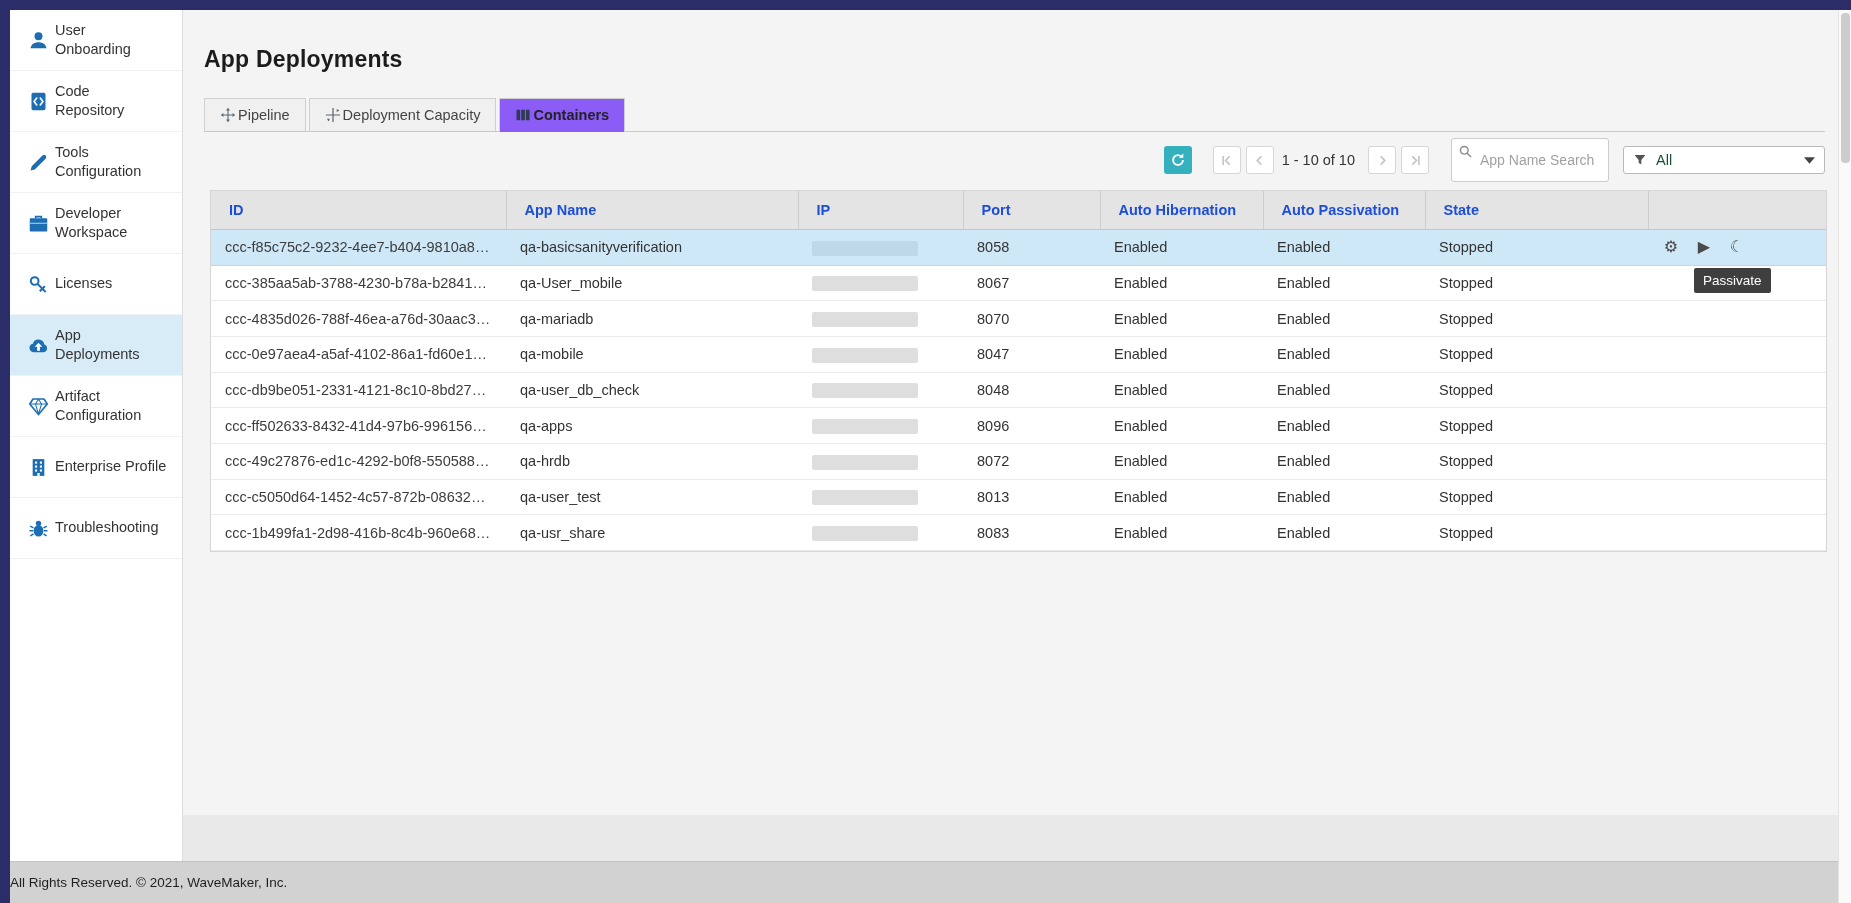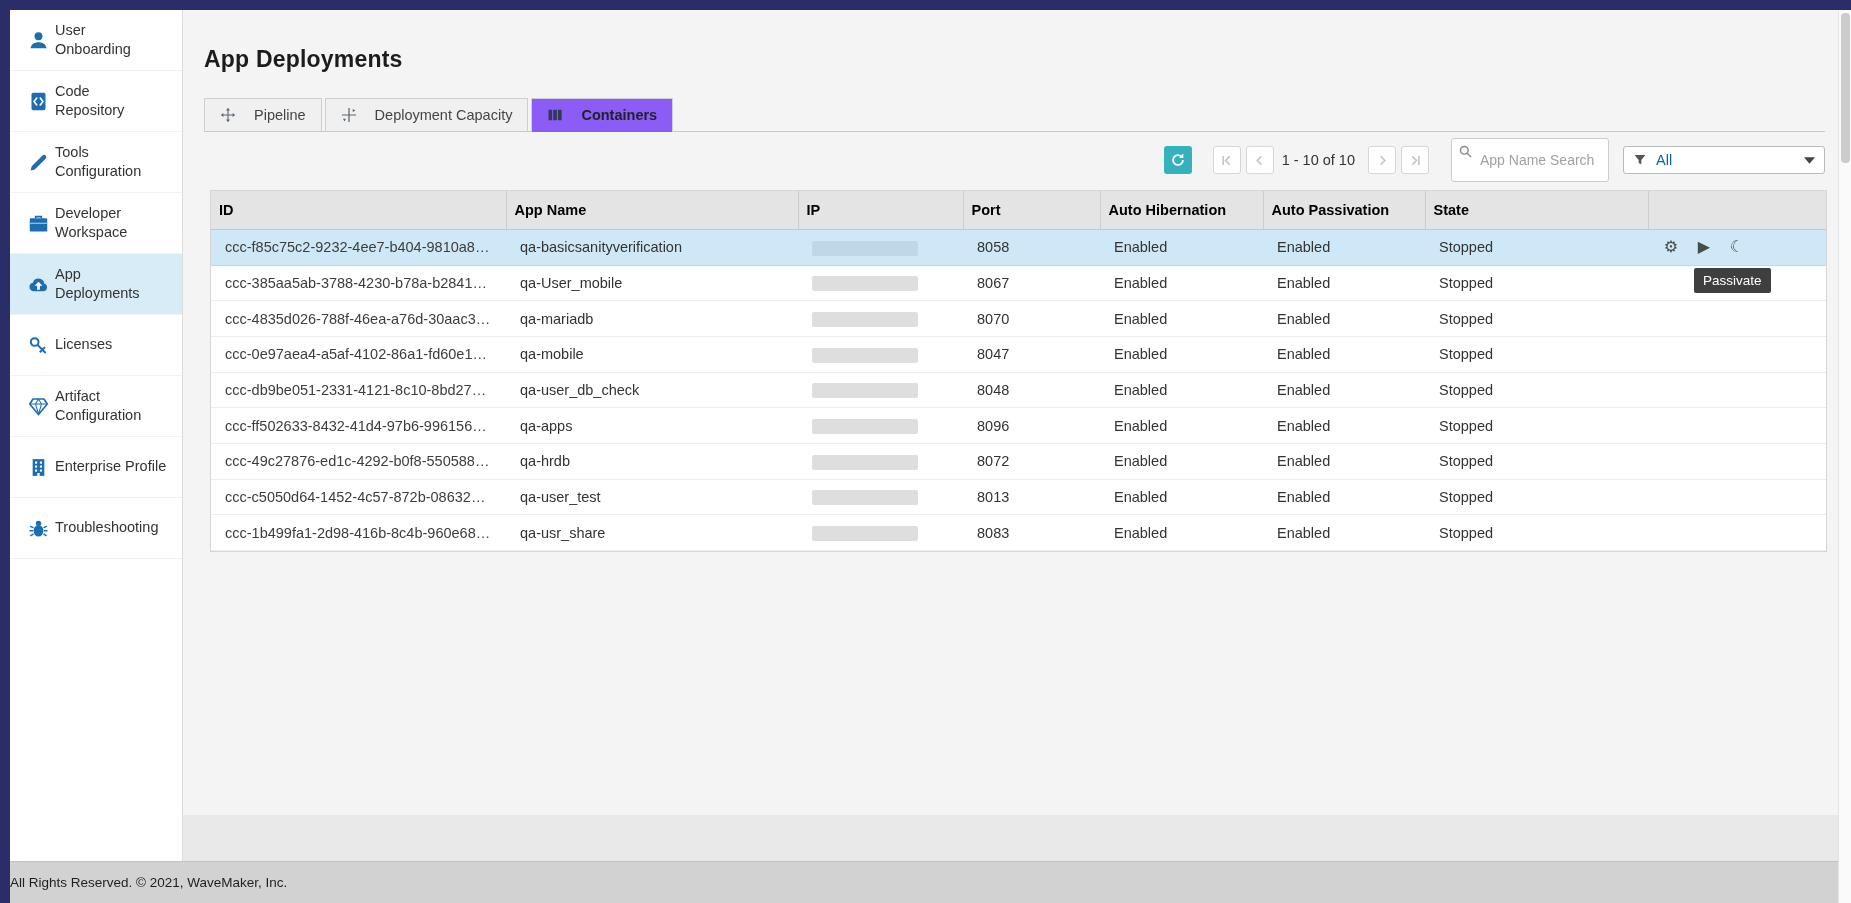--- a/index.html
+++ b/index.html
@@ -16,47 +16,47 @@
   .icon svg{display:block}
   .nav-icon{width:21px;height:21px;flex:0 0 21px;color:var(--c-icon,#1d6db3)}
   .nav-icon svg{width:21px;height:21px}
   .nav-label{font-size:14.5px;color:#333;white-space:pre-line;line-height:1.32}
 
   .main{position:absolute;left:183px;top:10px;right:0;bottom:42px;background:#f4f4f4;overflow:hidden}
   .bottom-band{position:absolute;left:0;right:0;bottom:0;height:46px;background:#e9e9e9}
   .page-title{margin:36px 0 0 21px;font-size:23px;font-weight:600;color:#1c1c1c;letter-spacing:.2px}
 
   .tabbar{display:flex;align-items:flex-end;gap:3px;margin:24px 26px 0 21px;border-bottom:1px solid #c9c9c9}
-  .tab{display:inline-flex;align-items:center;gap:18px;padding:8px 15px;font-size:14.5px;font-family:inherit;color:#444;background:#f0f0f0;border:1px solid #cfcfcf;border-bottom:none;cursor:pointer}
+  .tab{display:inline-flex;align-items:center;gap:2px;padding:8px 15px;font-size:14.5px;font-family:inherit;color:#444;background:#f0f0f0;border:1px solid #cfcfcf;border-bottom:none;cursor:pointer}
   .tab.active{background:#8b5cf6;font-weight:700;color:#222;position:relative;top:1px;padding-bottom:9px}
   .tab-icon{width:16px;height:16px;color:#5b6770}
   .tab-icon svg{width:16px;height:16px}
   .tab.active .tab-icon{color:#2e3b52}
 
   .toolbar{display:flex;align-items:center;justify-content:flex-end;margin:14px 26px 0 0;height:28px}
   .refresh-btn{width:28px;height:28px;border:none;border-radius:3px;background:var(--c-accent,#35b1be);cursor:pointer;display:inline-flex;align-items:center;justify-content:center;margin-right:16px}
   .refresh-btn .icon svg{width:16px;height:16px}
   .pg-btn{width:28px;height:28px;border:1px solid #d6d6d6;border-radius:3px;background:#fff;color:#c3c3c3;display:inline-flex;align-items:center;justify-content:center;margin-left:5px;cursor:default}
   .pg-btn .icon svg{width:15px;height:15px}
   .range{font-size:14.5px;color:#333;margin:0 8px;white-space:nowrap}
   .searchbox{position:relative;width:158px;height:44px;margin-left:22px}
   .searchbox .icon{position:absolute;left:7px;top:6px;width:15px;height:15px;color:#888}
   .searchbox .icon svg{width:15px;height:15px}
   .searchbox input{width:100%;height:100%;border:1px solid #ccc;border-radius:3px;padding:0 8px 0 28px;font-size:14px;font-family:inherit;color:#333;background:#fff;outline:none}
   .searchbox input::placeholder{color:#a2a2a2}
   .filter{display:flex;align-items:center;width:202px;height:28px;margin-left:14px;border:1px solid #b9b9b9;border-radius:3px;background:#fff;padding:0 9px;cursor:pointer}
   .filter-icon{width:14px;height:14px;color:#555}
   .filter-icon svg{width:14px;height:14px}
-  .filter-value{font-size:14.5px;color:#0369a1;margin-left:9px}
+  .filter-value{font-size:14.5px;color:#14532d;margin-left:9px}
   .caret{margin-left:auto;color:#444}
   .caret svg{width:11px;height:7px}
 
   .table-wrap{margin:16px 24px 0 27px;background:#fff;border:1px solid #d6d6d6;width:1617px}
   table{border-collapse:collapse;table-layout:fixed;width:1615px}
-  thead th{background:#e4e4e4;font-size:14.5px;font-weight:700;color:#000000;text-align:left;padding:11px 8px;border-right:1px solid #cdcdcd;border-bottom:1px solid #c6c6c6;white-space:nowrap;overflow:hidden}
+  thead th{background:#e4e4e4;font-size:14.5px;font-weight:700;color:#1d4ed8;text-align:left;padding:11px 18px;border-right:1px solid #cdcdcd;border-bottom:1px solid #c6c6c6;white-space:nowrap;overflow:hidden}
   thead th:last-child{border-right:none}
   tbody td{font-size:14.5px;color:#333;padding:9px 14px;border-bottom:1px solid #ececec;white-space:nowrap;overflow:hidden;text-overflow:ellipsis;height:35px;background:#fff}
   tbody tr.selected td{background:var(--c-row-sel,#cfe8f7);border-bottom-color:#bcd9ea}
   .cell-id{color:#3d3d3d}
   .ip-blur{display:inline-block;width:106px;height:15px;border-radius:2px;background:#dedede;vertical-align:middle}
   tr.selected .ip-blur{background:#bfd8e8}
   .cell-actions{padding:4px 8px 4px 14px}
   .action-btn{background:none;border:none;cursor:pointer;padding:0;margin-right:15px;width:18px;height:22px;display:inline-flex;align-items:center;justify-content:center}
   .glyph{font-family:"DejaVu Sans",sans-serif;font-size:16px;line-height:1;color:#4a4a4a}
 
@@ -109,38 +109,38 @@
         <span class="icon nav-icon">
           <svg viewBox="0 0 18 18">
             <path d="M2.3 4.6h13.4a.8.8 0 0 1 .8.8v9.6a.8.8 0 0 1-.8.8H2.3a.8.8 0 0 1-.8-.8V5.4a.8.8 0 0 1 .8-.8z" fill="currentColor"></path>
             <path d="M6.6 4.4V3.2h4.8v1.2" fill="none" stroke="currentColor" stroke-width="1.5"></path>
             <rect x="1.5" y="8.3" width="15" height="1.1" fill="#ffffff" opacity="0.55"></rect>
           </svg>
         </span>
         <span class="nav-label">Developer
 Workspace</span>
       </div>
+      <div class="nav-item">
+        <span class="icon nav-icon">
+          <svg viewBox="0 0 18 18">
+            <circle cx="5.7" cy="6" r="3.3" fill="none" stroke="currentColor" stroke-width="1.7"></circle>
+            <path d="M8.2 8.5l6.9 6.9M12.3 12.6l2.2-2.2M10.1 14.8l2.2-2.2" fill="none" stroke="currentColor" stroke-width="1.7"></path>
+          </svg>
+        </span>
+        <span class="nav-label">Licenses</span>
+      </div>
       <div class="nav-item active">
         <span class="icon nav-icon">
           <svg viewBox="0 0 18 18">
             <path d="M4.6 14.7a3.7 3.7 0 0 1-.4-7.3 5 5 0 0 1 9.7.7 3.4 3.4 0 0 1-.4 6.6z" fill="currentColor"></path>
             <path d="M9 6.6l3.3 3.4h-2.1v3.5H7.8V10H5.7z" fill="#ffffff"></path>
           </svg>
         </span>
         <span class="nav-label">App
 Deployments</span>
-      </div>
-      <div class="nav-item">
-        <span class="icon nav-icon">
-          <svg viewBox="0 0 18 18">
-            <circle cx="5.7" cy="6" r="3.3" fill="none" stroke="currentColor" stroke-width="1.7"></circle>
-            <path d="M8.2 8.5l6.9 6.9M12.3 12.6l2.2-2.2M10.1 14.8l2.2-2.2" fill="none" stroke="currentColor" stroke-width="1.7"></path>
-          </svg>
-        </span>
-        <span class="nav-label">Licenses</span>
       </div>
       <div class="nav-item">
         <span class="icon nav-icon">
           <svg viewBox="0 0 18 18">
             <path d="M4.3 2.6h9.4l2.8 4.3L9 15.9 1.5 6.9z" fill="none" stroke="currentColor" stroke-width="1.4" stroke-linejoin="round"></path>
             <path d="M1.8 6.9h14.4M6.4 6.9 9 15.3l2.6-8.4L9 2.8 6.4 6.9z" fill="none" stroke="currentColor" stroke-width="0.9"></path>
           </svg>
         </span>
         <span class="nav-label">Artifact
 Configuration</span>

